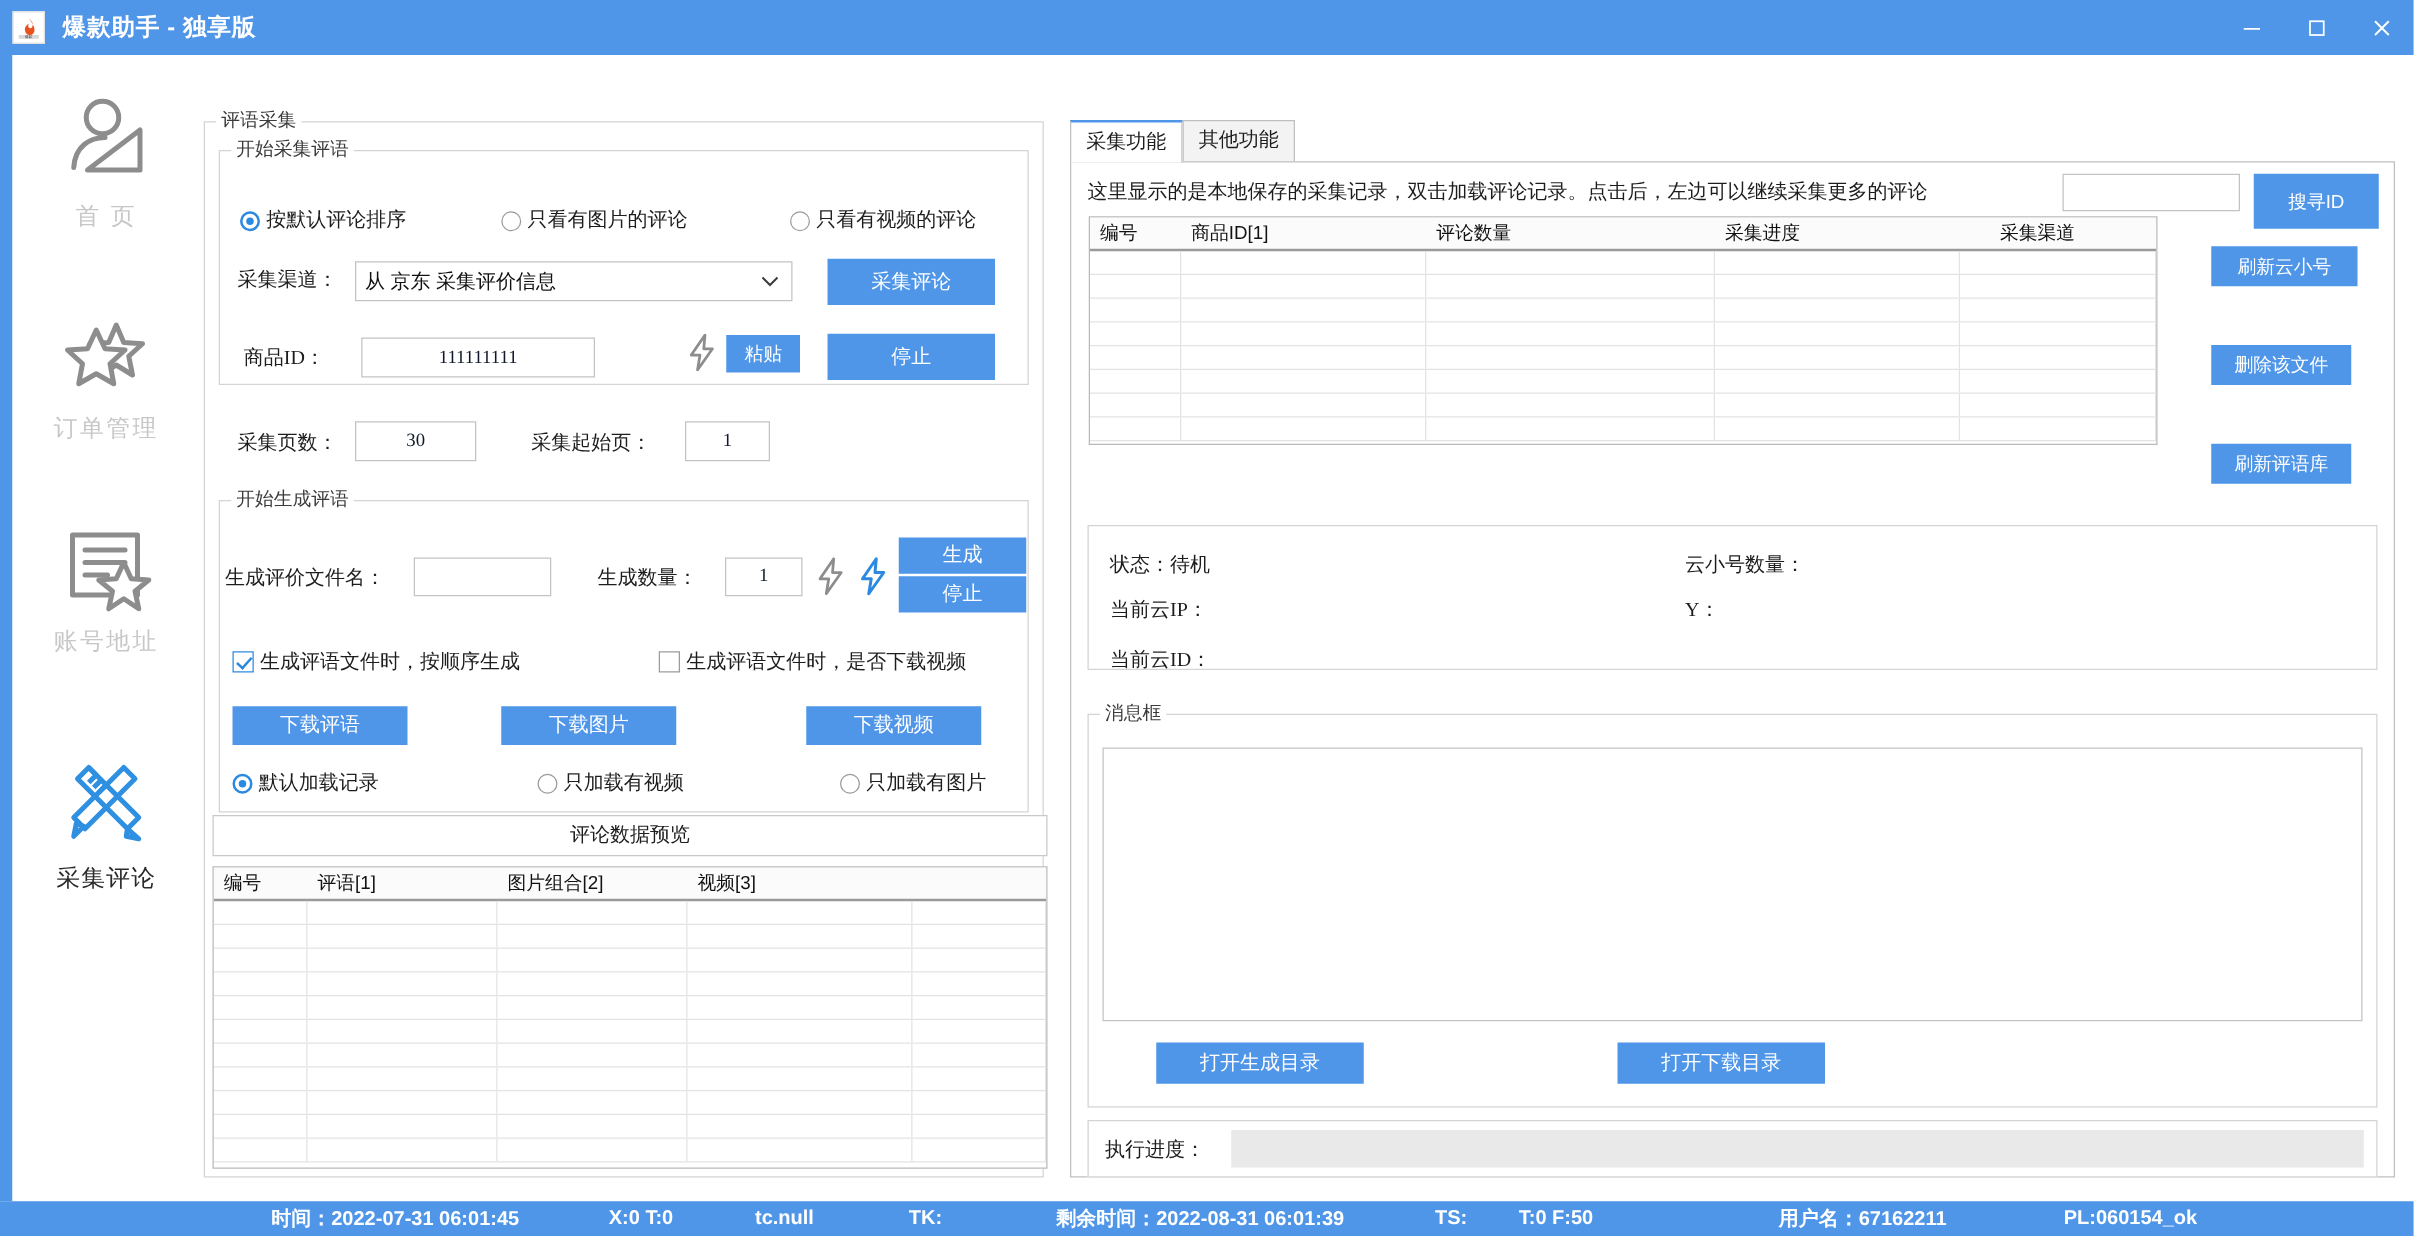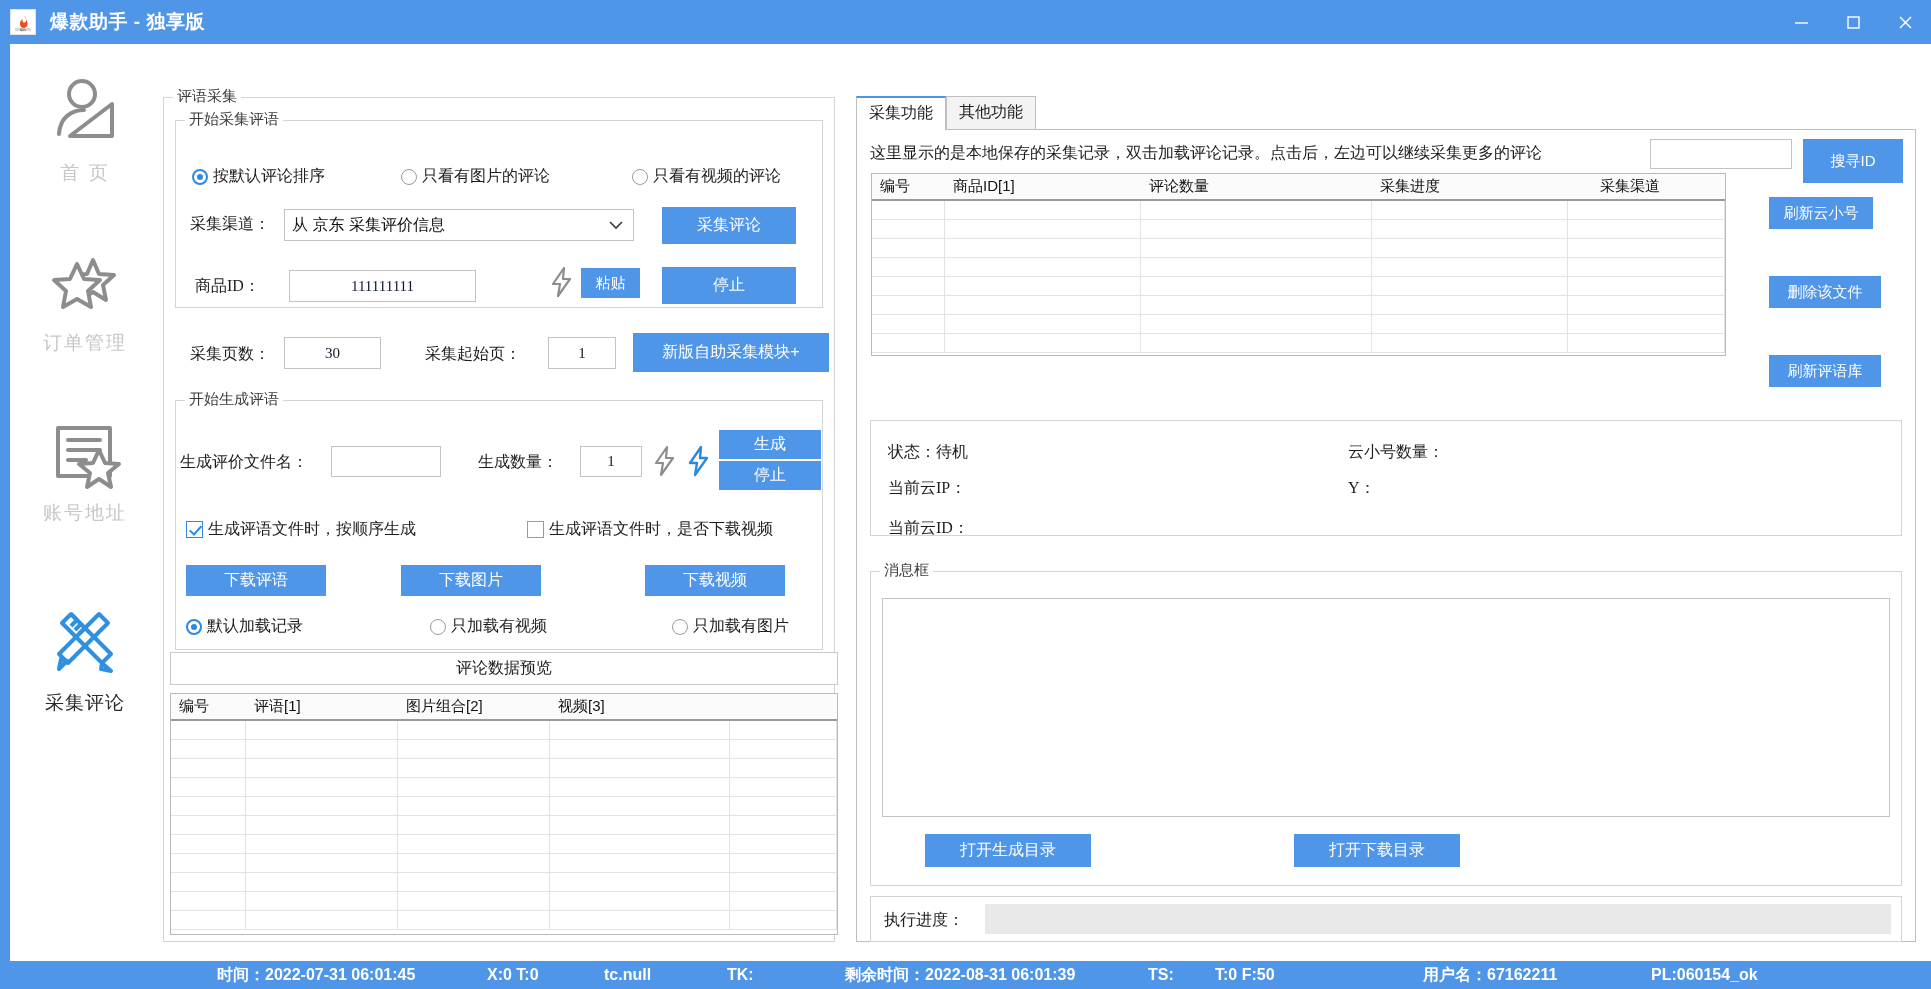--- a/index.html
+++ b/index.html
@@ -430,21 +430,20 @@
         <path d="M15 1 L4 17 L11 17 L9 29 L21 12 L14 12 Z" fill="none" stroke="#8d8d8d" stroke-width="2.2" stroke-linejoin="round"></path>
       </svg>
   </div>
   <div class="btn sm" style="left:581px; top:268px; width:59px; height:30px;">粘贴</div>
   <div class="btn" style="left:662px; top:267px; width:134px; height:37px;">停止</div>
 
   <div class="lbl" style="left:190px; top:344px;">采集页数：</div>
   <div class="txt" style="left:284px; top:337px; width:97px; height:32px;">30</div>
   <div class="lbl" style="left:425px; top:344px;">采集起始页：</div>
   <div class="txt" style="left:548px; top:337px; width:68px; height:32px;">1</div>
-  <div class="btn" style="left:633px; top:333px; width:196px; height:39px;">新版自助采集模块+</div>
 
   <div class="gbox" style="left:175px; top:400px; width:648px; height:250px;">
     <div class="gtitle">开始生成评语</div>
   </div>
 
   <div class="lbl" style="left:180px; top:452px;">生成评价文件名：</div>
   <div class="txt left" style="left:331px; top:446px; width:110px; height:31px;" title=""></div>
   <div class="lbl" style="left:478px; top:452px;">生成数量：</div>
   <div class="txt" style="left:580px; top:446px; width:62px; height:31px;">1</div>
   <div class="bolt gray" style="left:652px; top:445px;">
@@ -650,21 +649,21 @@
         <div class="grid-row" style="height: 19px;">
           <div class="gc" style="width: 73px;"></div>
           <div class="gc" style="width: 196px;"></div>
           <div class="gc" style="width: 231px;"></div>
           <div class="gc" style="width: 196px;"></div>
           <div class="gc" style="flex: 1 1 0%;"></div>
         </div>
       </div>
   </div>
 
-  <div class="btn sm" style="left:1769px; top:197px; width:104px; height:32px;">刷新云小号</div>
+  <div class="btn sm" style="left:1769px; top:197px; width:117px; height:32px;">刷新云小号</div>
   <div class="btn sm" style="left:1769px; top:276px; width:112px; height:32px;">删除该文件</div>
   <div class="btn sm" style="left:1769px; top:355px; width:112px; height:32px;">刷新评语库</div>
 
   <div class="panel-plain" style="left:870px; top:420px; width:1032px; height:116px;"></div>
   <div class="lbl" style="left:888px; top:442px;">
     <span>状态：</span><span>待机</span>
   </div>
   <div class="lbl" style="left:1348px; top:442px;">
     <span>云小号数量：</span><span></span>
   </div>

